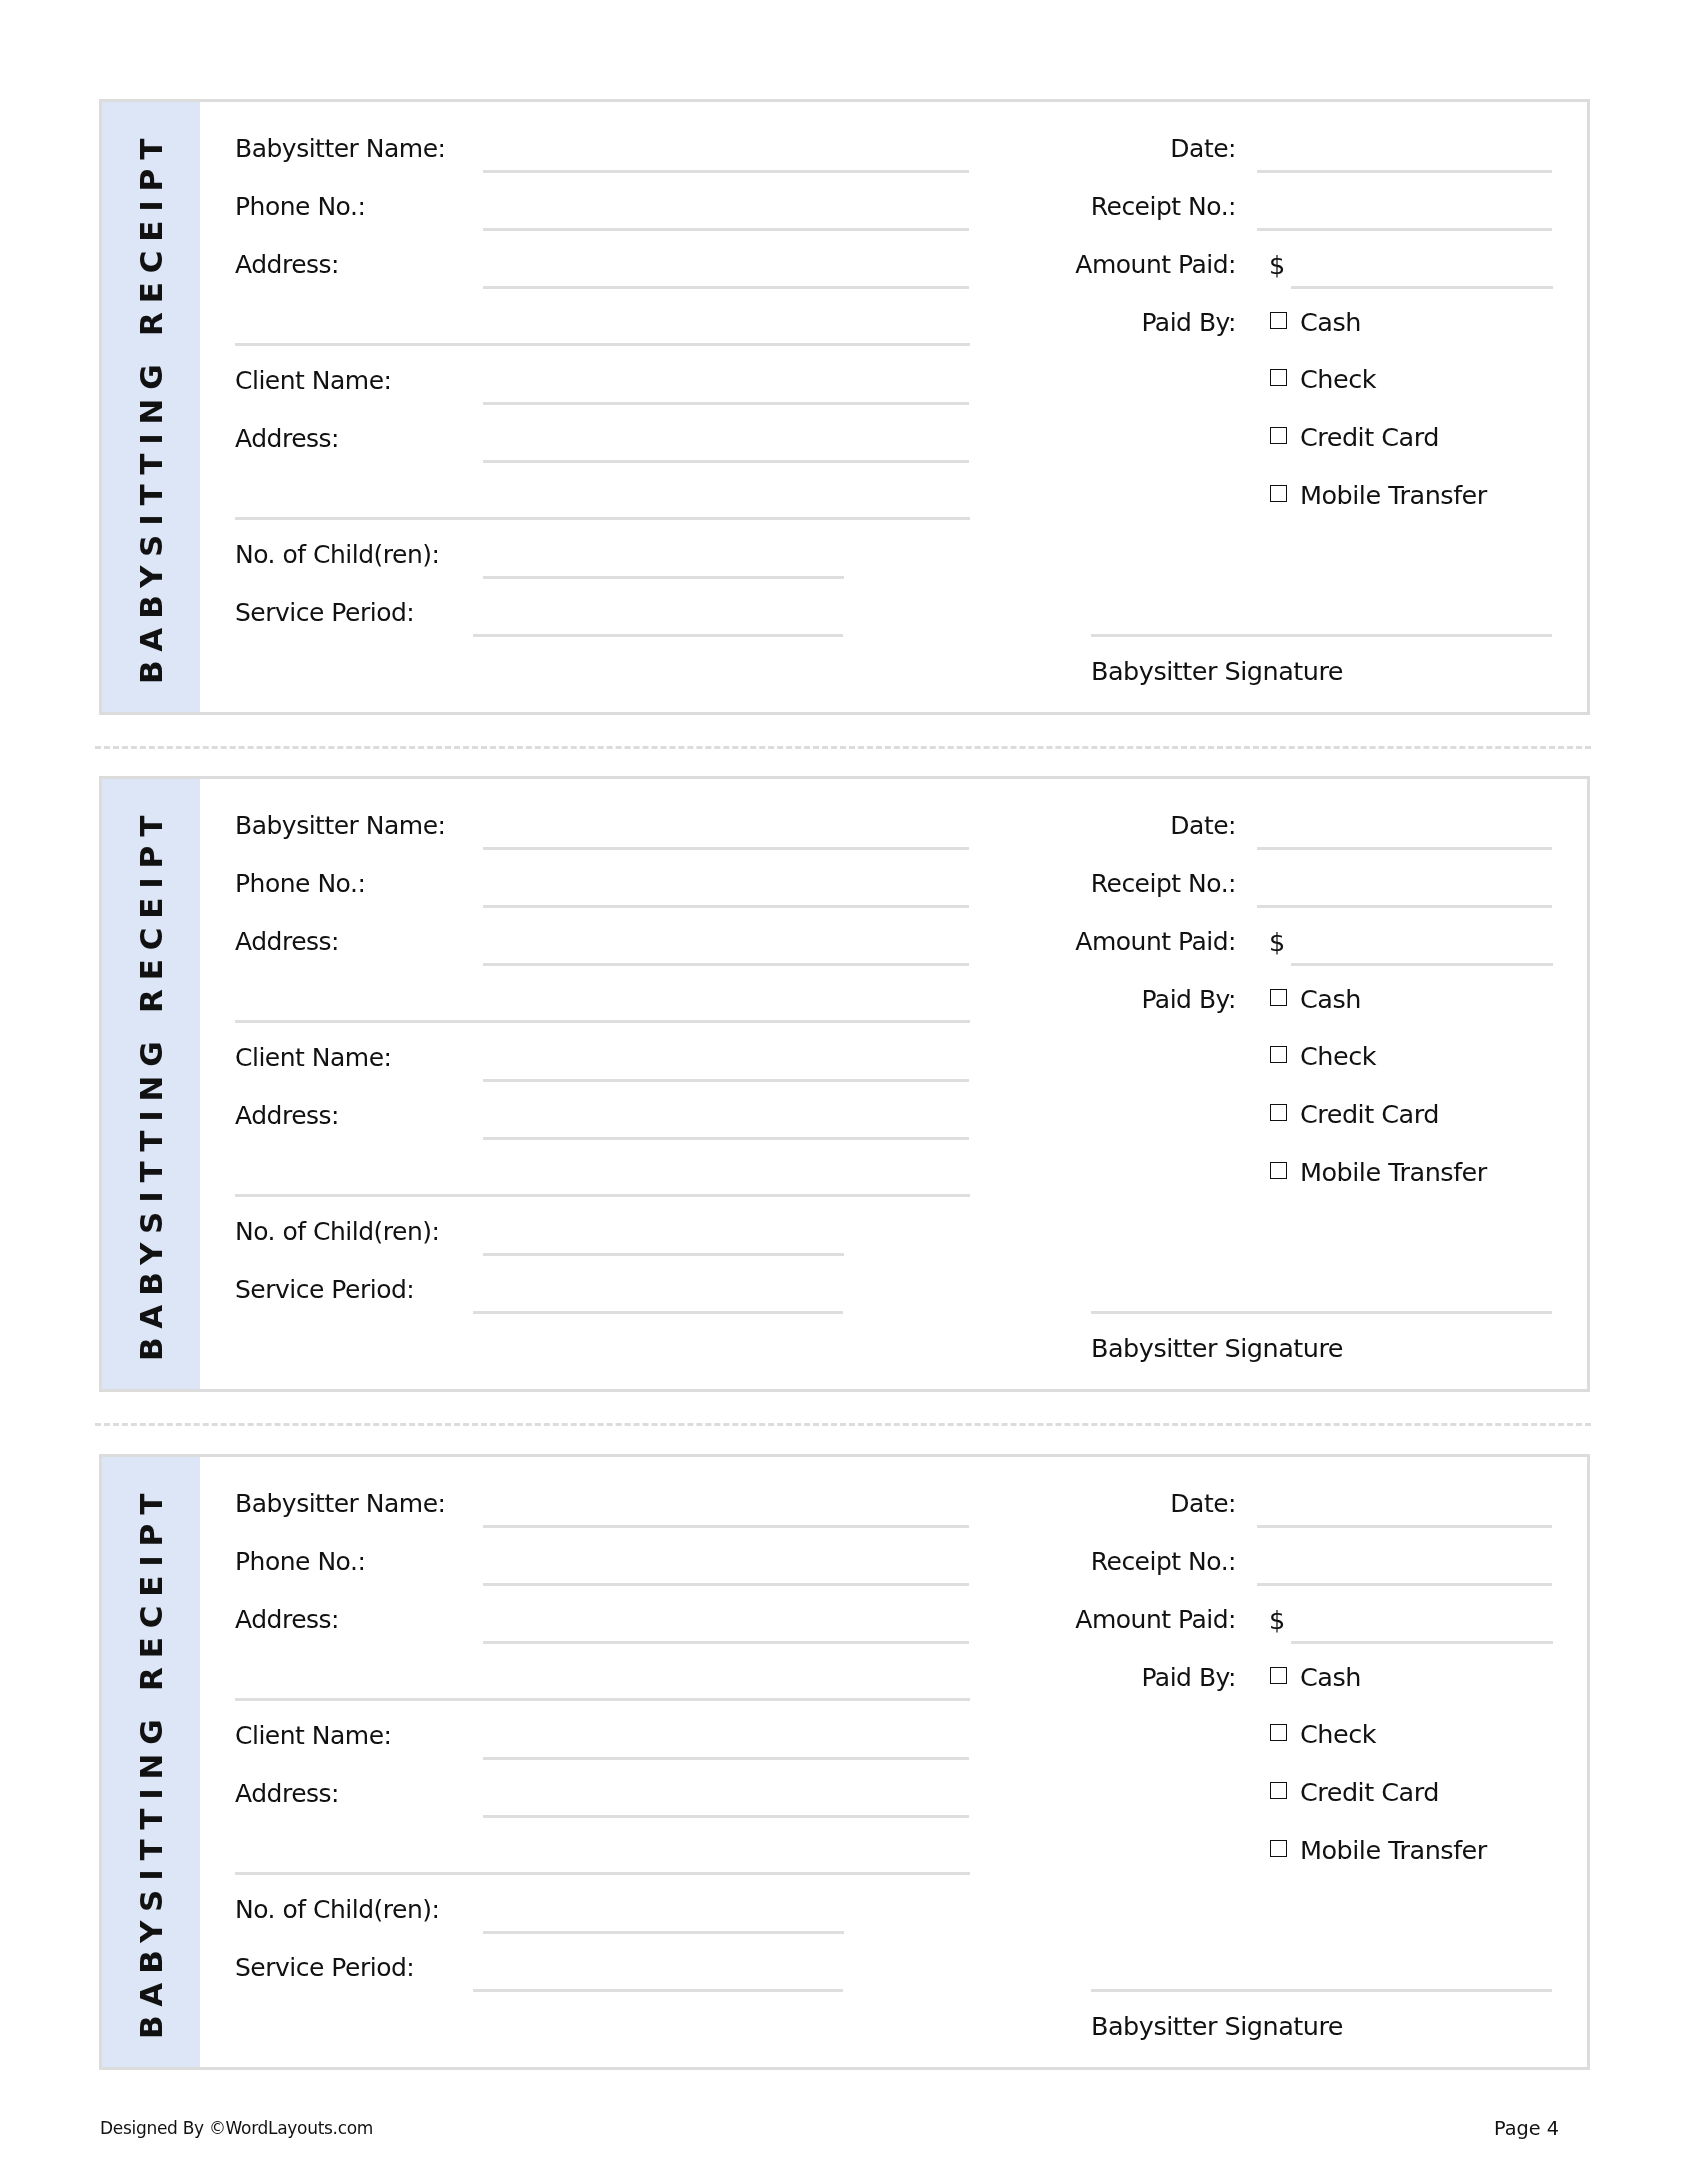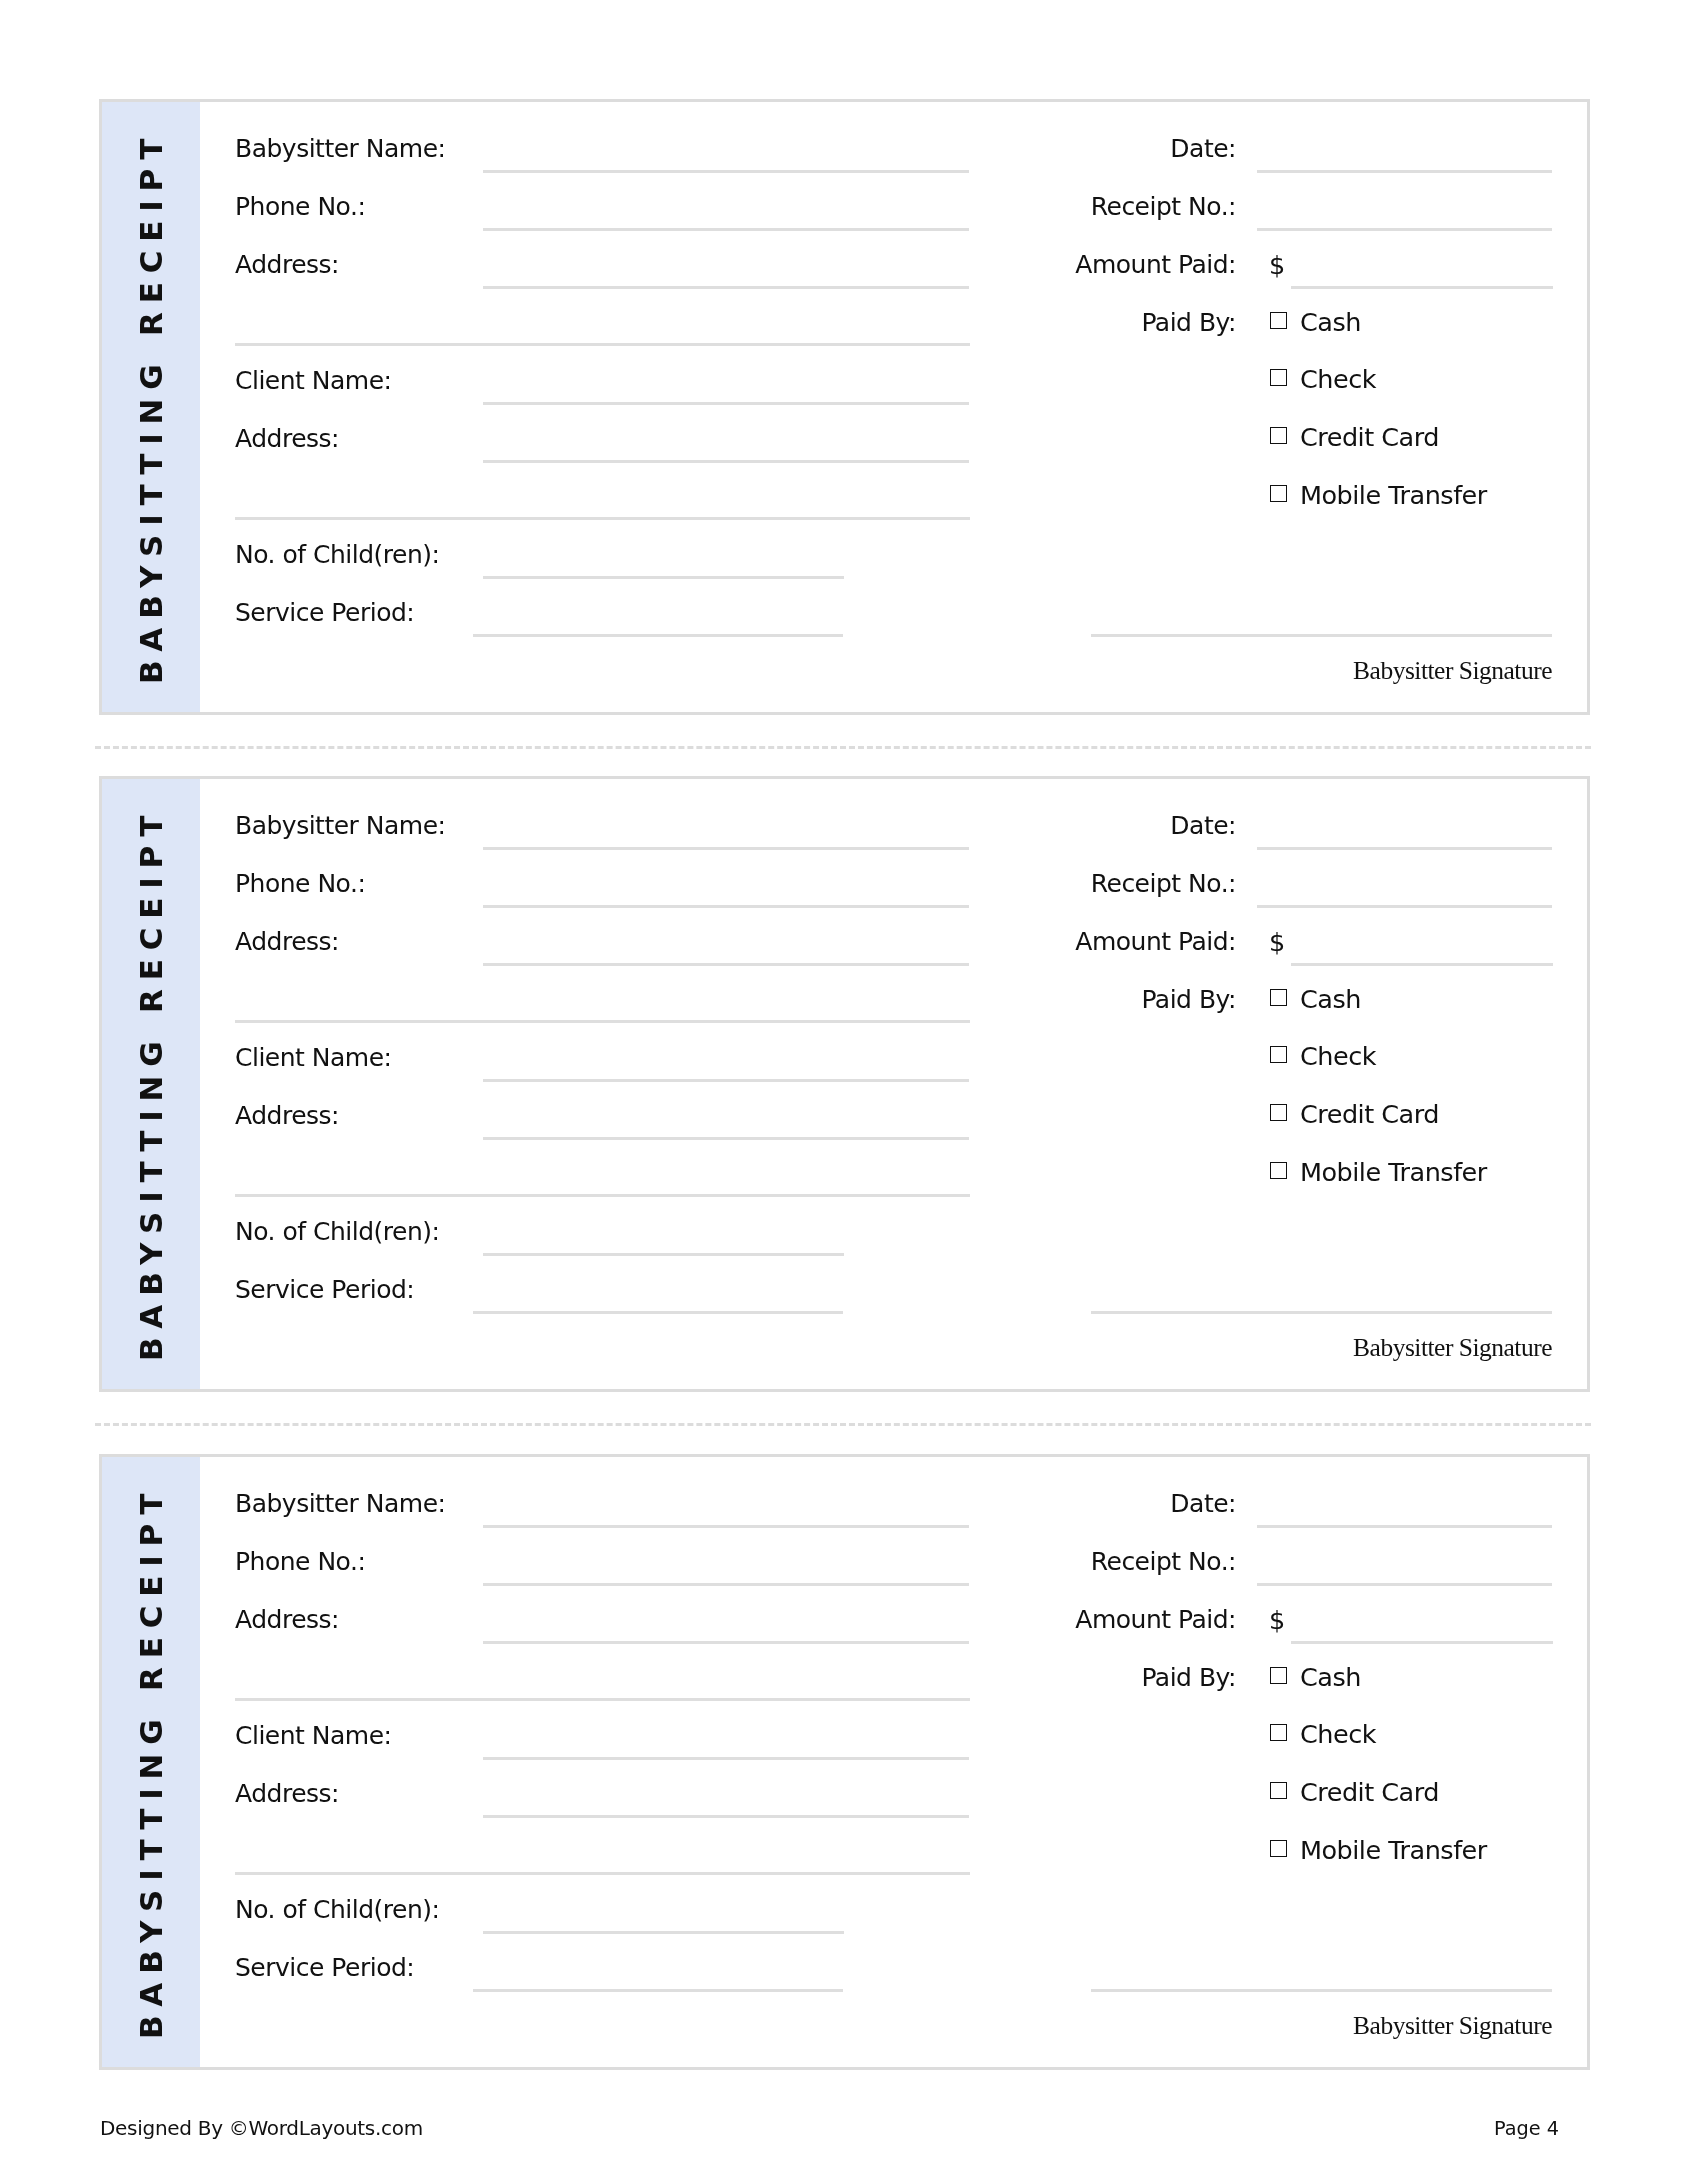--- a/index.html
+++ b/index.html
@@ -38,28 +38,28 @@
   }
   .checkbox-label {
     position: absolute; left: 30px; top: 0; font-size: 25.5px; line-height: 30px;
     white-space: nowrap; letter-spacing: -0.5px;
   }
   .dollar {
     position: absolute; font-size: 25.5px; line-height: 30px;
   }
   .sig-label {
     position: absolute; font-size: 25.5px; line-height: 30px; white-space: nowrap;
-    text-align: right; letter-spacing: -0.5px; font-family: Liberation Serif, serif;
+    text-align: left; letter-spacing: -0.5px;
   }
   .separator {
     position: absolute; left: 95px; width: 1496px; height: 0;
     border-top: 3.5px dashed #dcdcdc;
   }
   .footer-left {
-    position: absolute; left: 100px; top: 2117px; font-size: 20px; line-height: 23px;
+    position: absolute; left: 100px; top: 2117px; font-size: 17px; line-height: 23px;
     letter-spacing: -0.3px;
   }
   .footer-right {
     position: absolute; right: 126px; top: 2117px; font-size: 19.3px; line-height: 23px;
   }
 </style>
 </head>
 <body>
 
 <div id="page">

